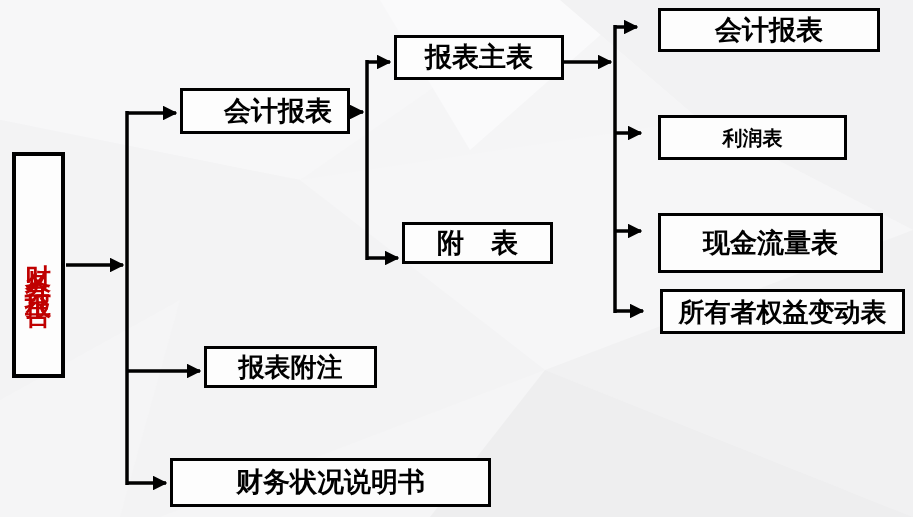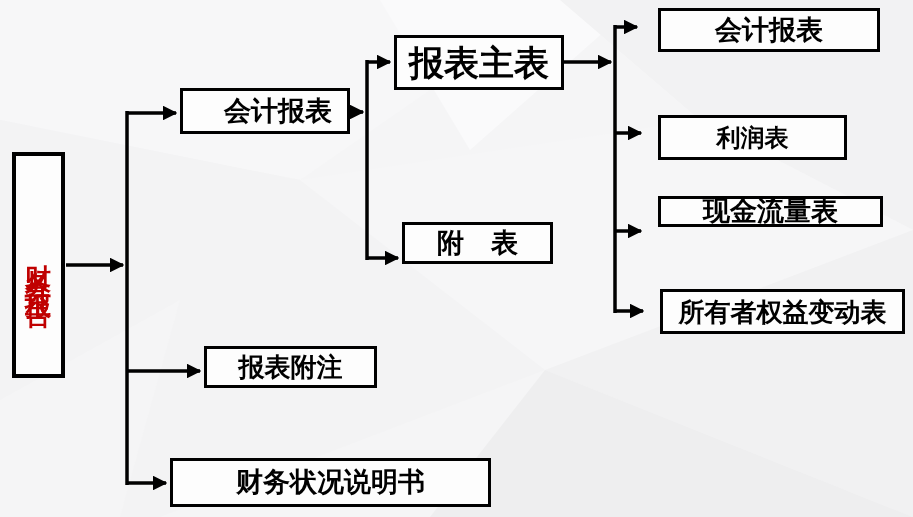--- a/index.html
+++ b/index.html
@@ -22,25 +22,25 @@
     text-align:center;white-space:nowrap;
   }
   .node-root{
     left:12px;top:152px;width:53px;height:226px;border-width:4px;
     color:var(--root-color);font-size:26px;
     writing-mode:vertical-rl;text-orientation:upright;letter-spacing:7px;
   }
   .node-kjbb{left:180px;top:88px;width:170px;height:46px;font-size:27px;padding-left:26px;}
   .node-bbfz{left:204px;top:346px;width:173px;height:42px;font-size:26px;}
   .node-cwzk{left:170px;top:458px;width:321px;height:49px;font-size:27px;}
-  .node-bbzb{left:394px;top:35px;width:170px;height:55px;font-size:35px;}
+  .node-bbzb{left:394px;top:35px;width:170px;height:45px;font-size:27px;}
   .node-fb  {left:402px;top:222px;width:151px;height:42px;font-size:27px;}
   .node-zcfz{left:658px;top:8px;width:222px;height:44px;font-size:27px;}
-  .node-lr  {left:658px;top:115px;width:189px;height:45px;font-size:24px;}
-  .node-xjll{left:658px;top:196px;width:225px;height:31px;font-size:27px;}
+  .node-lr  {left:658px;top:115px;width:189px;height:45px;font-size:20px;}
+  .node-xjll{left:658px;top:213px;width:225px;height:60px;font-size:27px;}
   .node-syz {left:660px;top:289px;width:245px;height:45px;font-size:26px;text-align:right;}
 </style>
 </head>
 <body>
 
 <div class="canvas">
 
   <svg class="bg-layer" viewBox="0 0 913 517" aria-hidden="true">
     <polygon points="0,0 560,0 300,180 0,120" fill="#f7f7f8"></polygon>
     <polygon points="380,0 640,0 470,150" fill="#fafafb"></polygon>

